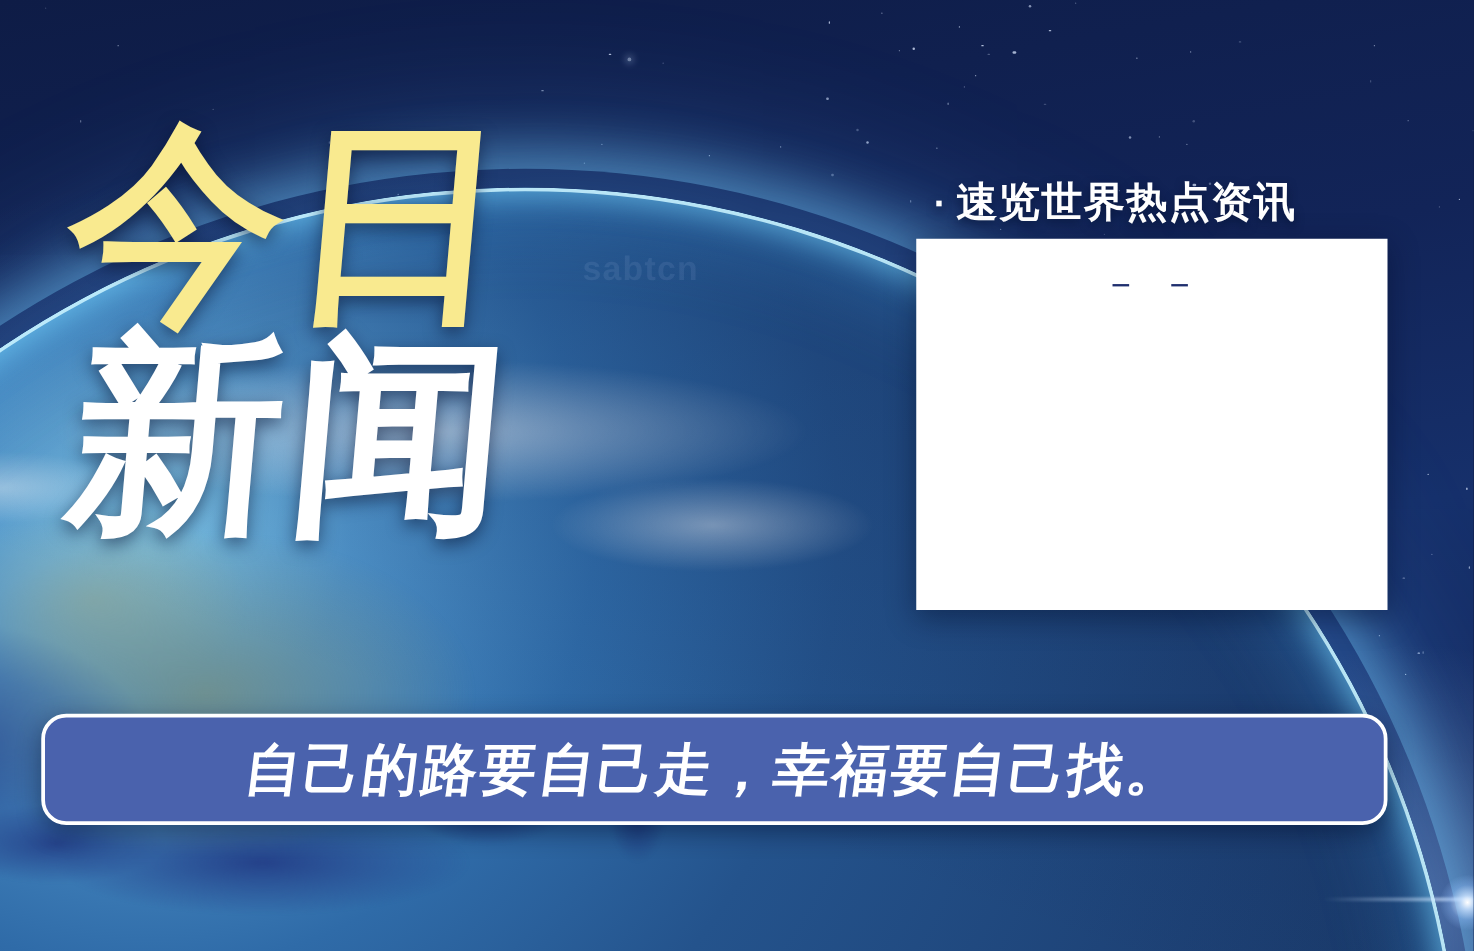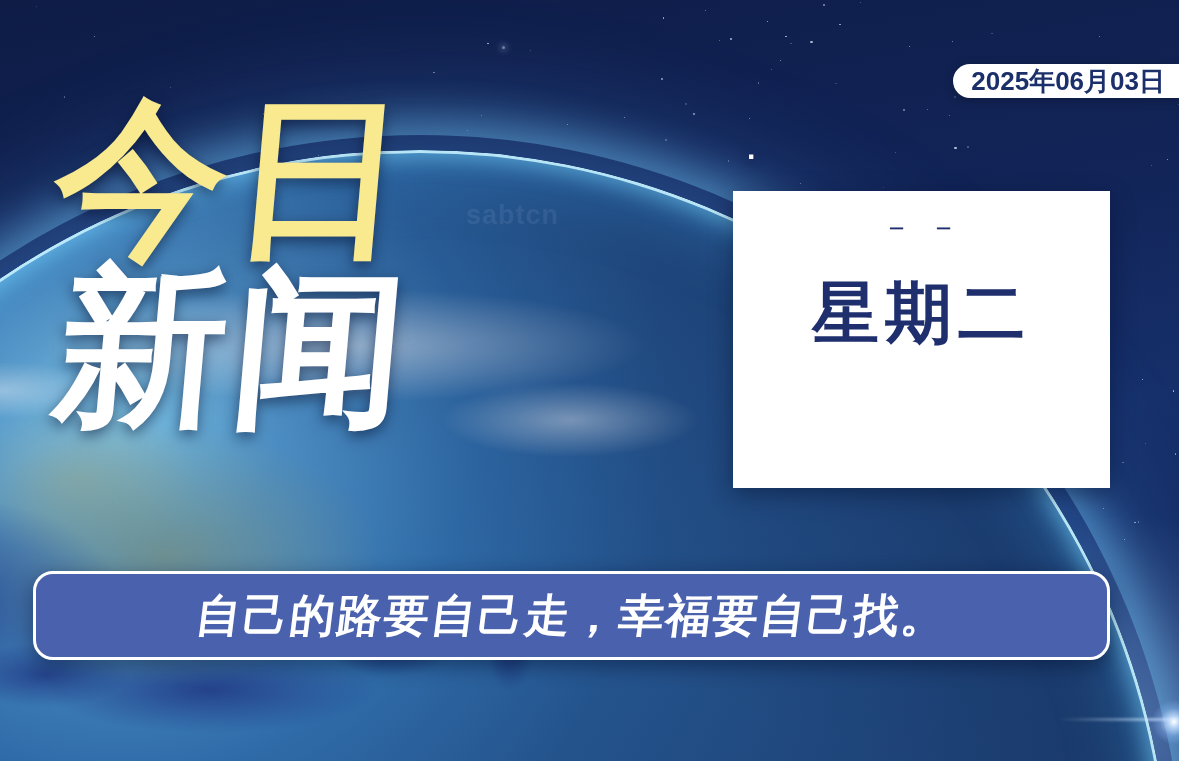--- a/index.html
+++ b/index.html
@@ -328,34 +328,31 @@
     <div class="limb"></div>
   </div>
 
   <div class="watermark">sabtcn</div>
 
   <div class="brand">
     <span class="line l1">今日</span>
     <span class="line l2">新闻</span>
   </div>
 
-  <div class="date-badge">
-    <span>2025年06月03日</span>
-  </div>
 
   <div class="tagline">
     <span class="dot">·</span>
+    <span class="rest">速览世界热点资讯</span>
   </div>
 
   <div class="card">
     <div class="issue">
       <span class="dash">－</span>
       <span class="dash">－</span>
     </div>
-    <div class="weekday">星期二</div>
   </div>
 
   <div class="quote">
     <span>自己的路要自己走，幸福要自己找。</span>
   </div>
 
   <div class="flare-streak"></div>
   <div class="flare"></div>
 
 </div>

